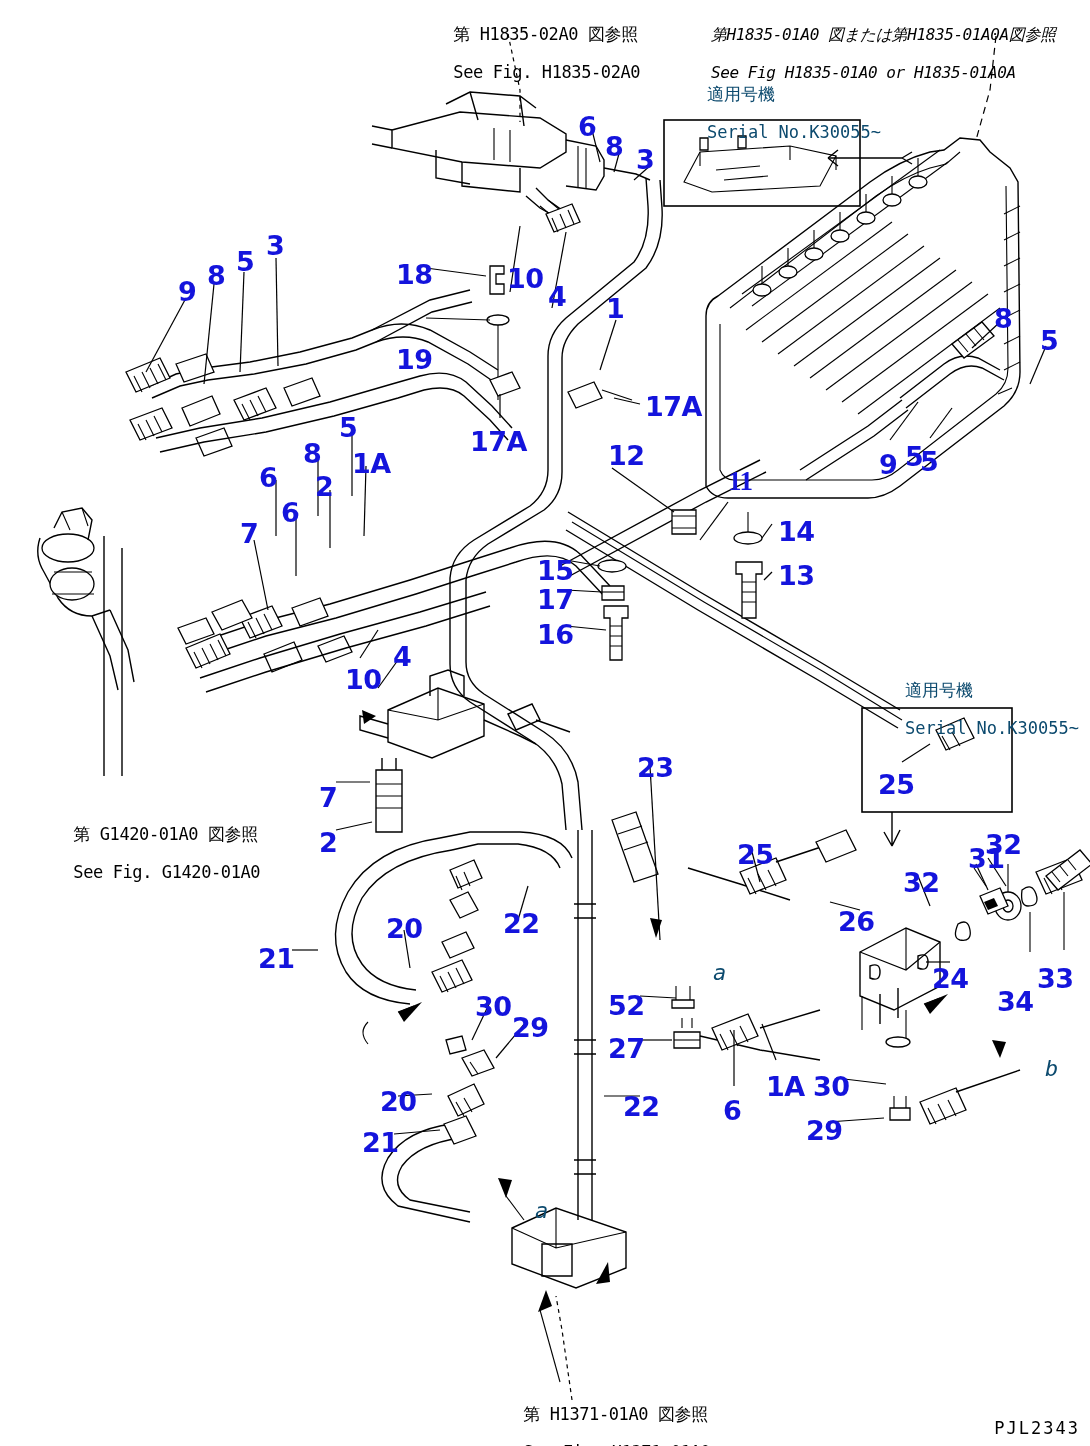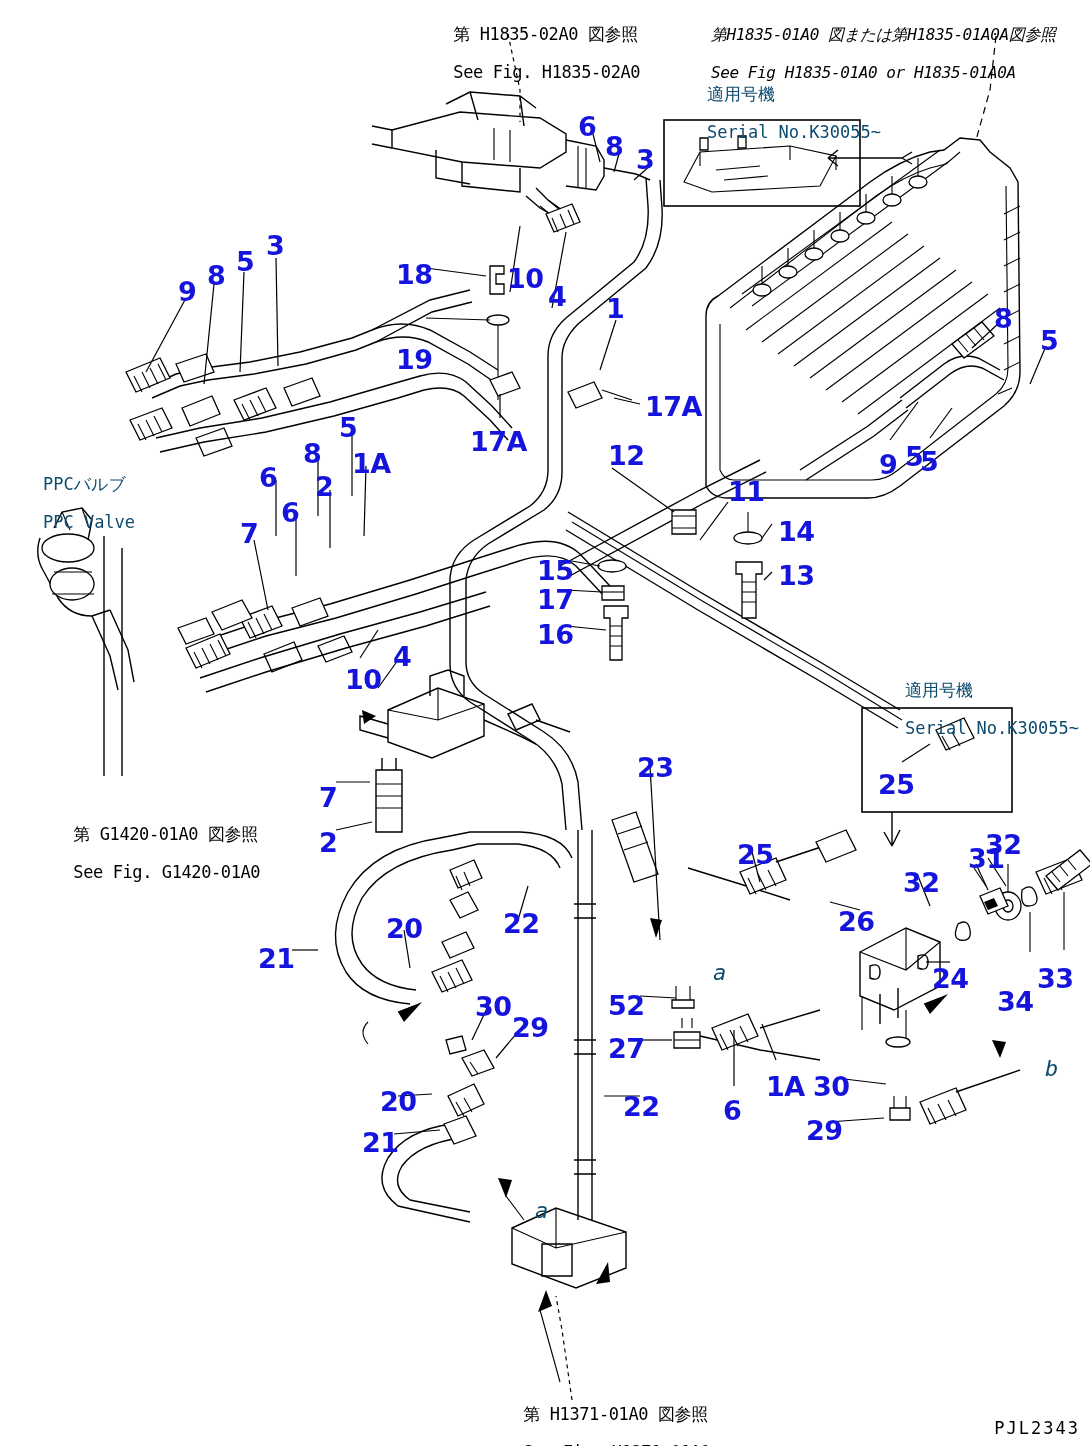--- a/index.html
+++ b/index.html
@@ -500,24 +500,20 @@
   <div class="plate" style="left:666px;top:66px;">
     <span>適用号機</span><br>
     <span>Serial No.K30055~</span>
   </div>
 
   <div class="plate" style="left:864px;top:662px;">
     <span>適用号機</span><br>
     <span>Serial No.K30055~</span>
   </div>
 
-  <div class="plate" style="left:2px;top:456px;">
-    <span>PPCバルブ</span><br>
-    <span>PPC Valve</span>
-  </div>
 
   <div class="ref" style="left:34px;top:806px;">
     <span>第 G1420-01A0 図参照</span><br>
     <span>See Fig. G1420-01A0</span>
   </div>
 
   <div class="ref" style="left:484px;top:1386px;">
     <span>第 H1371-01A0 図参照</span><br>
     <span>See Fig. H1371-01A0</span>
   </div>
@@ -540,21 +536,21 @@
       <div class="callout" style="left: 236px; top: 248px;">5</div>
       <div class="callout" style="left: 266px; top: 232px;">3</div>
       <div class="callout" style="left: 396px; top: 261px;">18</div>
       <div class="callout" style="left: 507px; top: 265px;">10</div>
       <div class="callout" style="left: 548px; top: 283px;">4</div>
       <div class="callout" style="left: 396px; top: 310px; margin-top: 36px;">19</div>
       <div class="callout" style="left: 606px; top: 295px;">1</div>
       <div class="callout" style="left: 470px; top: 428px;">17A</div>
       <div class="callout" style="left: 645px; top: 393px;">17A</div>
       <div class="callout" style="left: 608px; top: 442px;">12</div>
-      <div class="callout" style="left: 728px; top: 478px;">11</div>
+      <div class="callout" style="left: 728px; top: 468px; font-family: Liberation Serif, serif;">11</div>
       <div class="callout" style="left: 778px; top: 518px;">14</div>
       <div class="callout" style="left: 778px; top: 562px;">13</div>
       <div class="callout" style="left: 537px; top: 557px;">15</div>
       <div class="callout" style="left: 537px; top: 586px;">17</div>
       <div class="callout" style="left: 537px; top: 621px;">16</div>
       <div class="callout" style="left: 578px; top: 113px;">6</div>
       <div class="callout" style="left: 605px; top: 133px;">8</div>
       <div class="callout" style="left: 636px; top: 146px;">3</div>
       <div class="callout" style="left: 994px; top: 305px;">8</div>
       <div class="callout" style="left: 1040px; top: 327px;">5</div>

